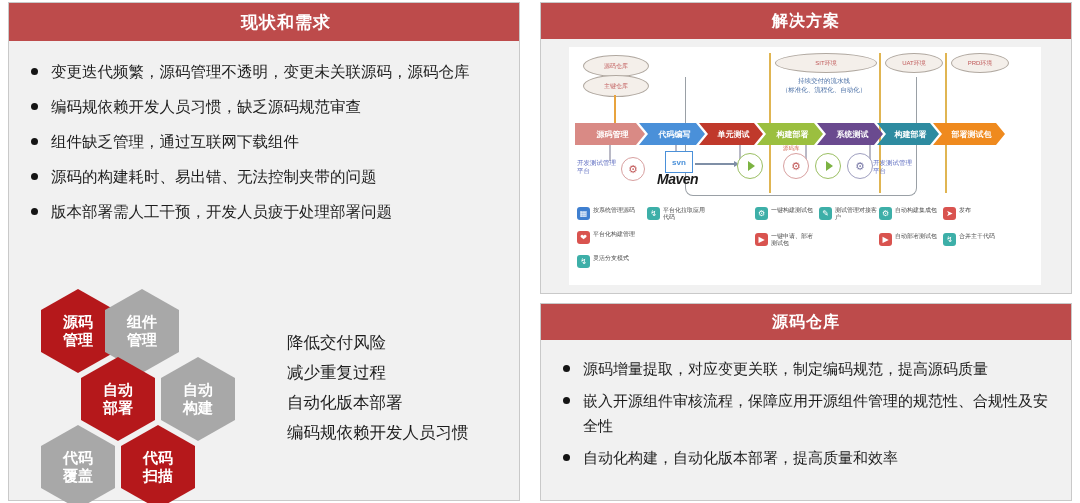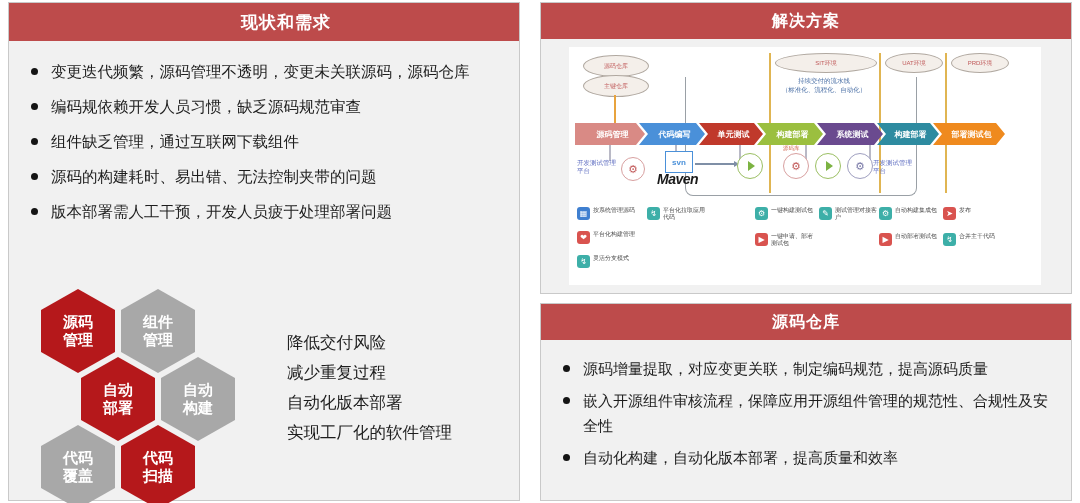--- a/index.html
+++ b/index.html
@@ -140,21 +140,21 @@
         <li>组件缺乏管理，通过互联网下载组件</li>
         <li>源码的构建耗时、易出错、无法控制夹带的问题</li>
         <li>版本部署需人工干预，开发人员疲于处理部署问题</li>
       </ul>
 
       <div class="hex-wrap">
         <div class="hex red" style="left:8px;top:0px;">
           <span>源码</span>
           <span>管理</span>
         </div>
-        <div class="hex gray" style="left:88px;top:0px;">
+        <div class="hex gray" style="left:72px;top:0px;">
           <span>组件</span>
           <span>管理</span>
         </div>
         <div class="hex red" style="left:48px;top:68px;">
           <span>自动</span>
           <span>部署</span>
         </div>
         <div class="hex gray" style="left:128px;top:68px;">
           <span>自动</span>
           <span>构建</span>
@@ -166,21 +166,21 @@
         <div class="hex red" style="left:88px;top:136px;">
           <span>代码</span>
           <span>扫描</span>
         </div>
       </div>
 
       <div class="hex-right-text">
         <div>降低交付风险</div>
         <div>减少重复过程</div>
         <div>自动化版本部署</div>
-        <div>实现工厂化的软件管理</div>
+        <div>编码规依赖开发人员习惯</div>
       </div>
 
     </div>
   </div>
 
   <div class="panel" id="panel-solution">
     <div class="panel-header">解决方案</div>
     <div class="panel-body">
 
       <div class="diagram">

